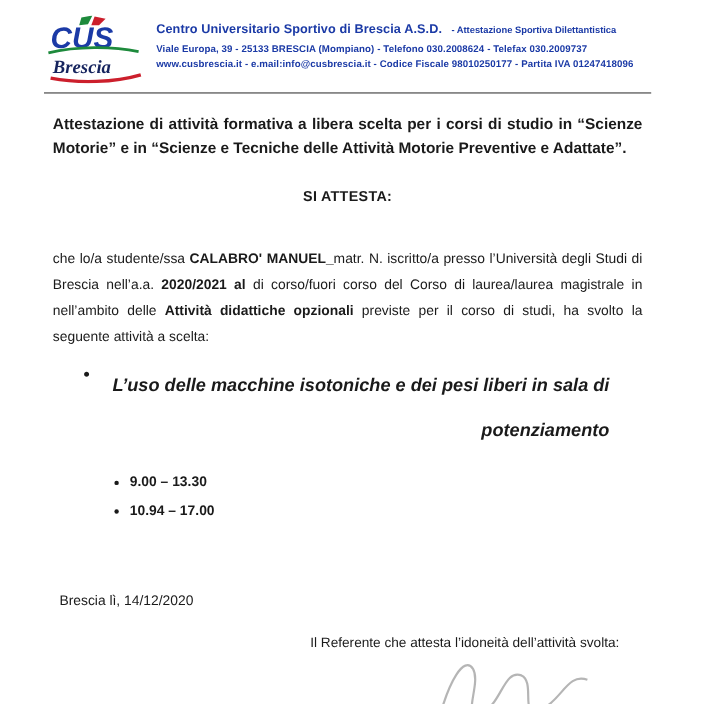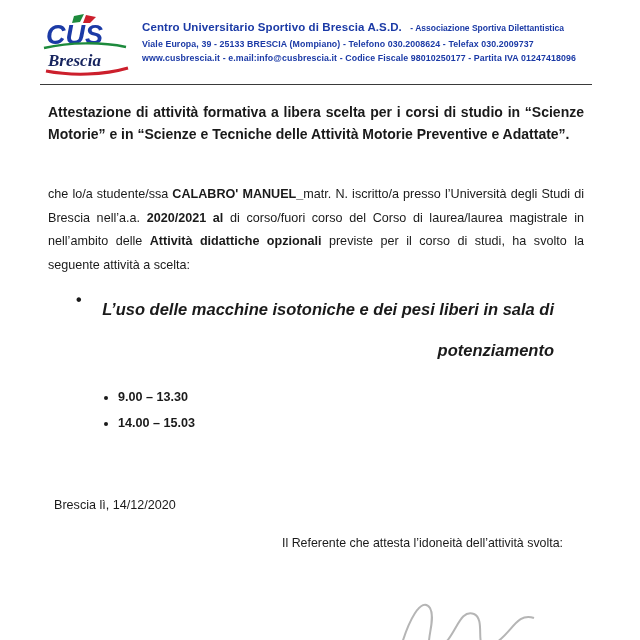--- a/index.html
+++ b/index.html
@@ -145,44 +145,45 @@
         <polygon points="46,1 56,3 50,9 43,9" fill="#cc1f2c"></polygon>
         <text x="6" y="30" font-family="Liberation Sans, sans-serif" font-size="27" font-weight="bold" font-style="italic" fill="#1b3aa6">CUS</text>
         <path d="M4,34 C30,28 62,28 86,33" stroke="#1d8a3c" stroke-width="2.5" fill="none"></path>
         <text x="8" y="52" font-family="Liberation Serif, serif" font-size="17" font-style="italic" font-weight="bold" fill="#16245e">Brescia</text>
         <path d="M6,57 C32,62 64,61 88,54" stroke="#cc1f2c" stroke-width="3" fill="none"></path>
       </svg>
     </div>
     <div class="head-text">
       <div class="org-line">
         <span class="org-name">Centro Universitario Sportivo di Brescia A.S.D.</span>
-        <span class="org-suffix">-  Associazione Sportiva Dilettantistica</span>
+        <span class="org-suffix">-  Attestazione Sportiva Dilettantistica</span>
       </div>
       <div class="addr">Viale Europa, 39  -  25133 BRESCIA (Mompiano)  -  Telefono 030.2008624  -  Telefax 030.2009737</div>
       <div class="addr">www.cusbrescia.it  -  e.mail:info@cusbrescia.it  -  Codice Fiscale 98010250177  -  Partita IVA 01247418096</div>
     </div>
   </header>
 
   <hr class="rule">
 
   <main>
     <p class="title">Attestazione di attività formativa a libera scelta per i corsi di studio in “Scienze Motorie” e in “Scienze e Tecniche delle Attività Motorie Preventive e Adattate”.</p>
 
+    <p class="attesta">SI ATTESTA:</p>
 
     <p class="para"><span>che lo/a studente/ssa </span><b>CALABRO' MANUEL_</b><span>matr. N.  iscritto/a presso l’Università degli Studi di Brescia nell’a.a. </span><b>2020/2021 al</b><span>  di corso/fuori corso del Corso di laurea/laurea magistrale  in nell’ambito delle </span><b>Attività didattiche opzionali</b><span> previste per il corso di studi, ha svolto la seguente attività a scelta:</span></p>
 
     <div class="activity-wrap">
       <span class="activity-bullet">•</span>
       <div class="activity-text">L’uso delle macchine isotoniche e dei pesi liberi in sala di potenziamento</div>
     </div>
 
 
     <ul class="times">
       <li>9.00 – 13.30</li>
-      <li>14.00 – 15.03</li>
+      <li>10.94 – 17.00</li>
     </ul>
 
     <p class="date-line">Brescia lì, 14/12/2020</p>
 
     <p class="referent-line">Il Referente che attesta l’idoneità dell’attività svolta:</p>
 
   </main>
 
   <svg class="signature-scribble" width="180" height="90" viewBox="0 0 180 90">
     <path d="M20,80 C30,40 44,18 52,30 C60,44 40,78 60,70 C78,62 80,30 96,36 C110,42 92,80 116,66 C134,56 138,34 156,40" stroke="#9c9c9c" stroke-width="2" fill="none" opacity="0.75"></path>

